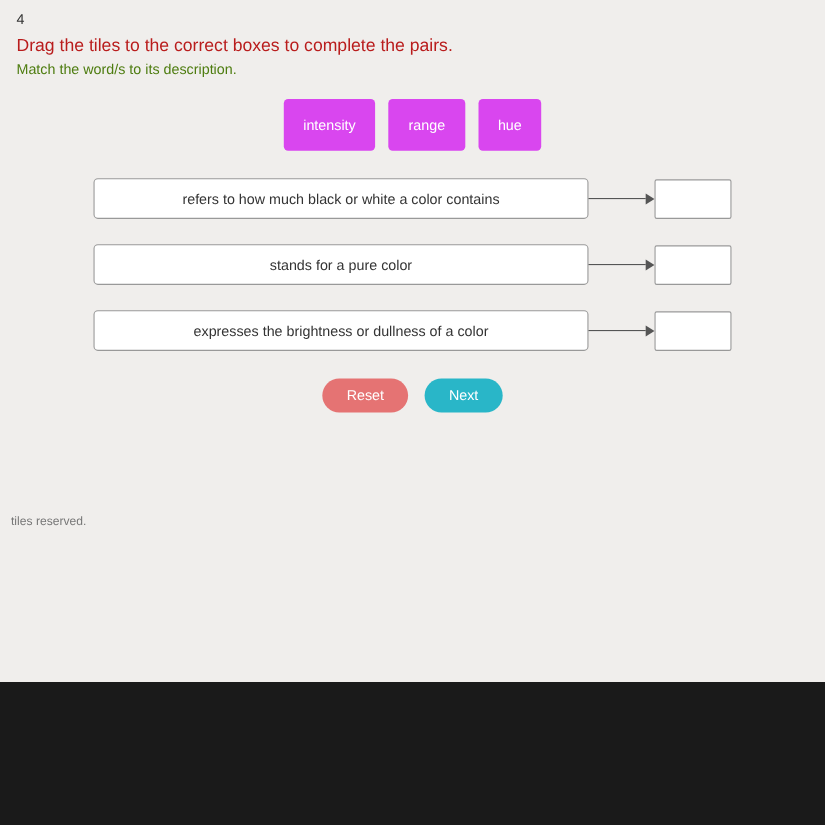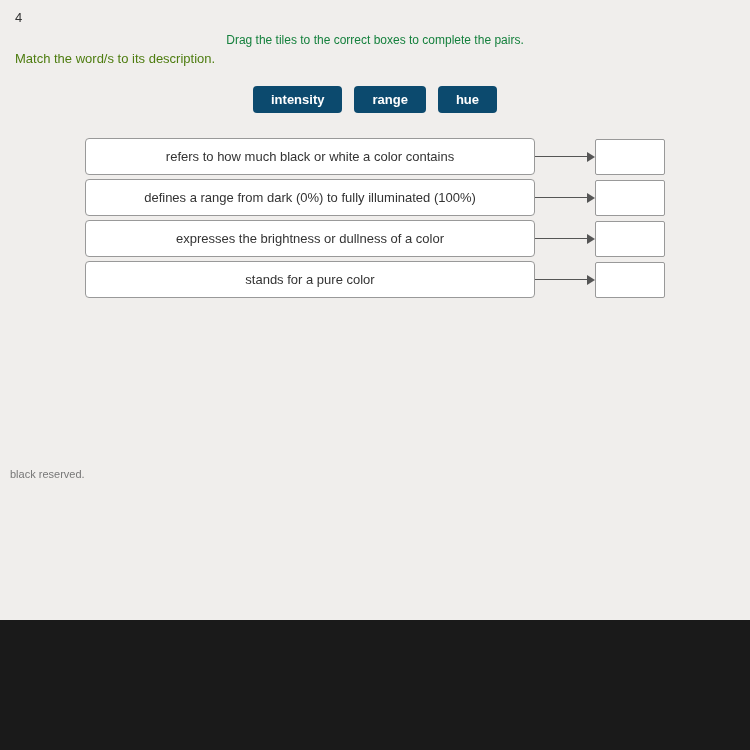--- a/index.html
+++ b/index.html
@@ -35,54 +35,52 @@
       left: 0;
     }
 
     .question-number {
       font-size: 13px;
       color: #333;
       margin-bottom: 8px;
     }
 
     .instructions {
-      font-size: 12px;
-      color: #15803d;
+      font-size: 16px;
+      color: #b91c1c;
       margin-bottom: 4px;
-      text-align: center;
     }
 
     .sub-instructions {
       font-size: 13px;
       color: #4d7c0f;
       margin-bottom: 20px;
     }
 
     .tiles-row {
       display: flex;
       gap: 12px;
       justify-content: center;
       margin-bottom: 25px;
     }
 
     .tile {
-      background-color: #0c4a6e;
+      background-color: #d946ef;
       color: white;
-      padding: 6px 18px;
+      padding: 16px 18px;
       border-radius: 4px;
       font-size: 13px;
       cursor: pointer;
       border: none;
-      font-weight: bold;
     }
 
     .matching-area {
       display: flex;
       flex-direction: column;
-      gap: 4px;
+      gap: 23px;
       align-items: center;
       margin-bottom: 25px;
     }
 
     .match-row {
       display: flex;
       align-items: center;
       width: 580px;
     }
 
@@ -177,45 +175,41 @@
   <div class="matching-area">
     <div class="match-row">
       <div class="description-box">refers to how much black or white a color contains</div>
       <div class="arrow-line">
         <div class="line"></div>
         <div class="arrow-head"></div>
       </div>
       <div class="answer-box"></div>
     </div>
 
+
     <div class="match-row">
-      <div class="description-box">defines a range from dark (0%) to fully illuminated (100%)</div>
+      <div class="description-box">stands for a pure color</div>
       <div class="arrow-line">
         <div class="line"></div>
         <div class="arrow-head"></div>
       </div>
       <div class="answer-box"></div>
     </div>
 
     <div class="match-row">
       <div class="description-box">expresses the brightness or dullness of a color</div>
       <div class="arrow-line">
         <div class="line"></div>
         <div class="arrow-head"></div>
       </div>
       <div class="answer-box"></div>
     </div>
-
-    <div class="match-row">
-      <div class="description-box">stands for a pure color</div>
-      <div class="arrow-line">
-        <div class="line"></div>
-        <div class="arrow-head"></div>
-      </div>
-      <div class="answer-box"></div>
-    </div>
   </div>
 
-
-  <div class="copyright">black reserved.</div>
+  <div class="buttons-row">
+    <button class="reset-btn">Reset</button>
+    <button class="next-btn">Next</button>
+  </div>
+
+  <div class="copyright">tiles reserved.</div>
 </div>
 
 <div class="bottom-bar"></div>
 
 </body></html>

